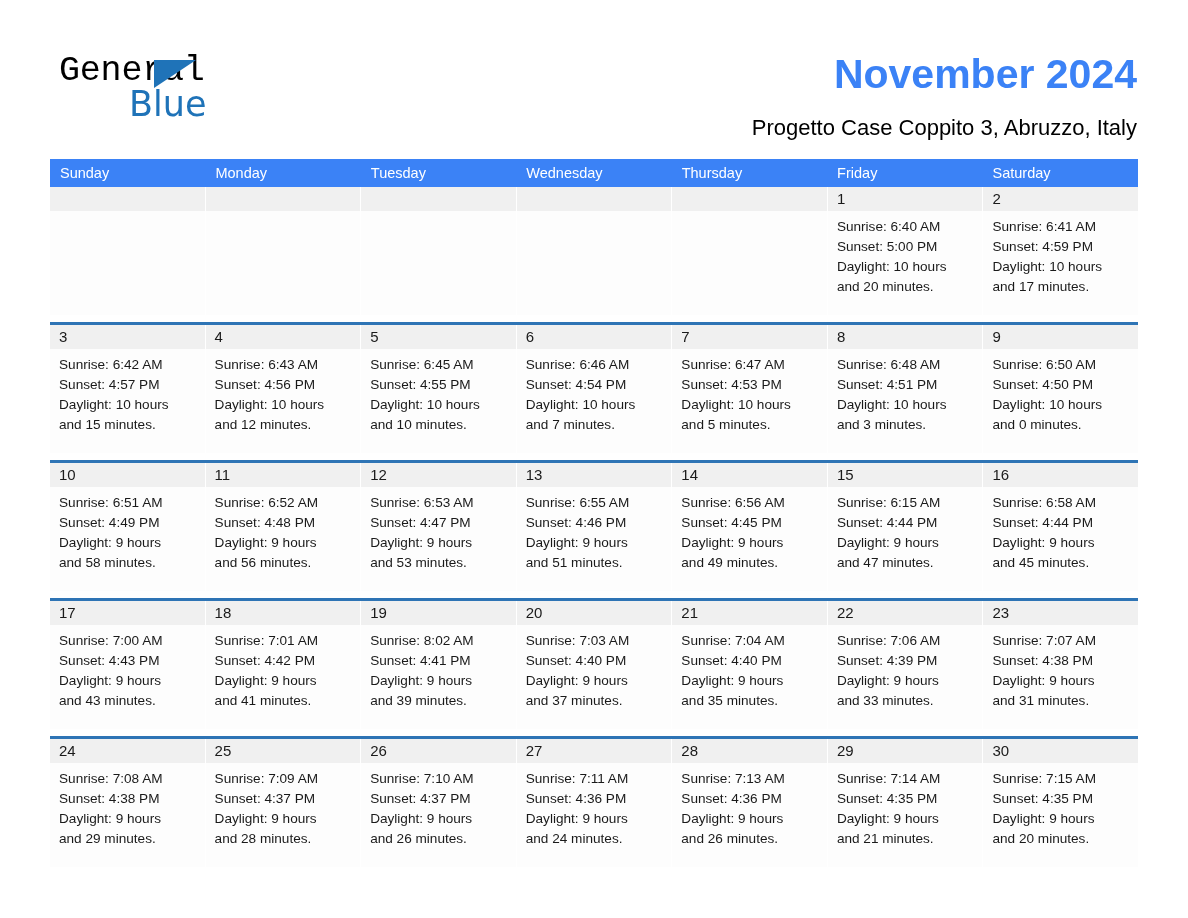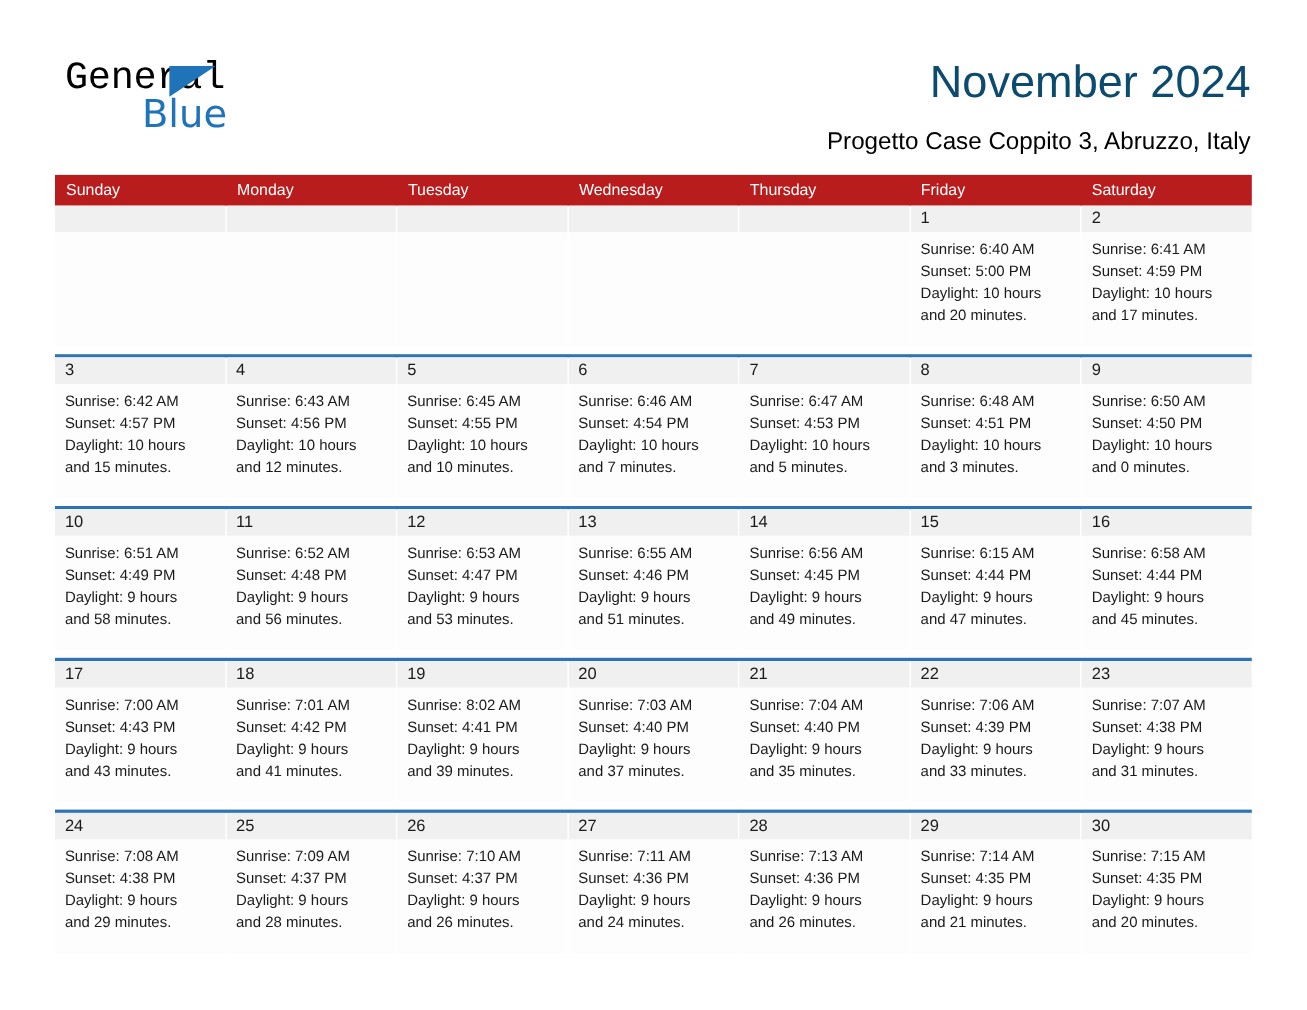--- a/index.html
+++ b/index.html
@@ -64,22 +64,22 @@
     color: #1f73b8;
     line-height: 38px;
     font-family: "DejaVu Sans", sans-serif;
     font-weight: 400;
   }
   .title {
     position: absolute;
     right: 51px;
     top: 50px;
     font-size: 41px;
-    font-weight: 400;
-    color: #0c4a6e;
+    font-weight: 700;
+    color: #3b82f6;
     text-align: right;
     line-height: 48px;
     white-space: nowrap;
   }
   .subtitle {
     position: absolute;
     right: 51px;
     top: 115px;
     font-size: 22px;
     font-weight: 400;
@@ -93,21 +93,21 @@
   .calendar {
     position: absolute;
     left: 50px;
     top: 159px;
     width: 1088px;
   }
   .dow-row {
     display: flex;
     width: 1088px;
     height: 28px;
-    background: #b91c1c;
+    background: #3b82f6;
   }
   .dow {
     flex: 1 1 0;
     font-size: 14.5px;
     color: #ffffff;
     line-height: 28px;
     padding-left: 10px;
     box-sizing: border-box;
     white-space: nowrap;
     overflow: hidden;

